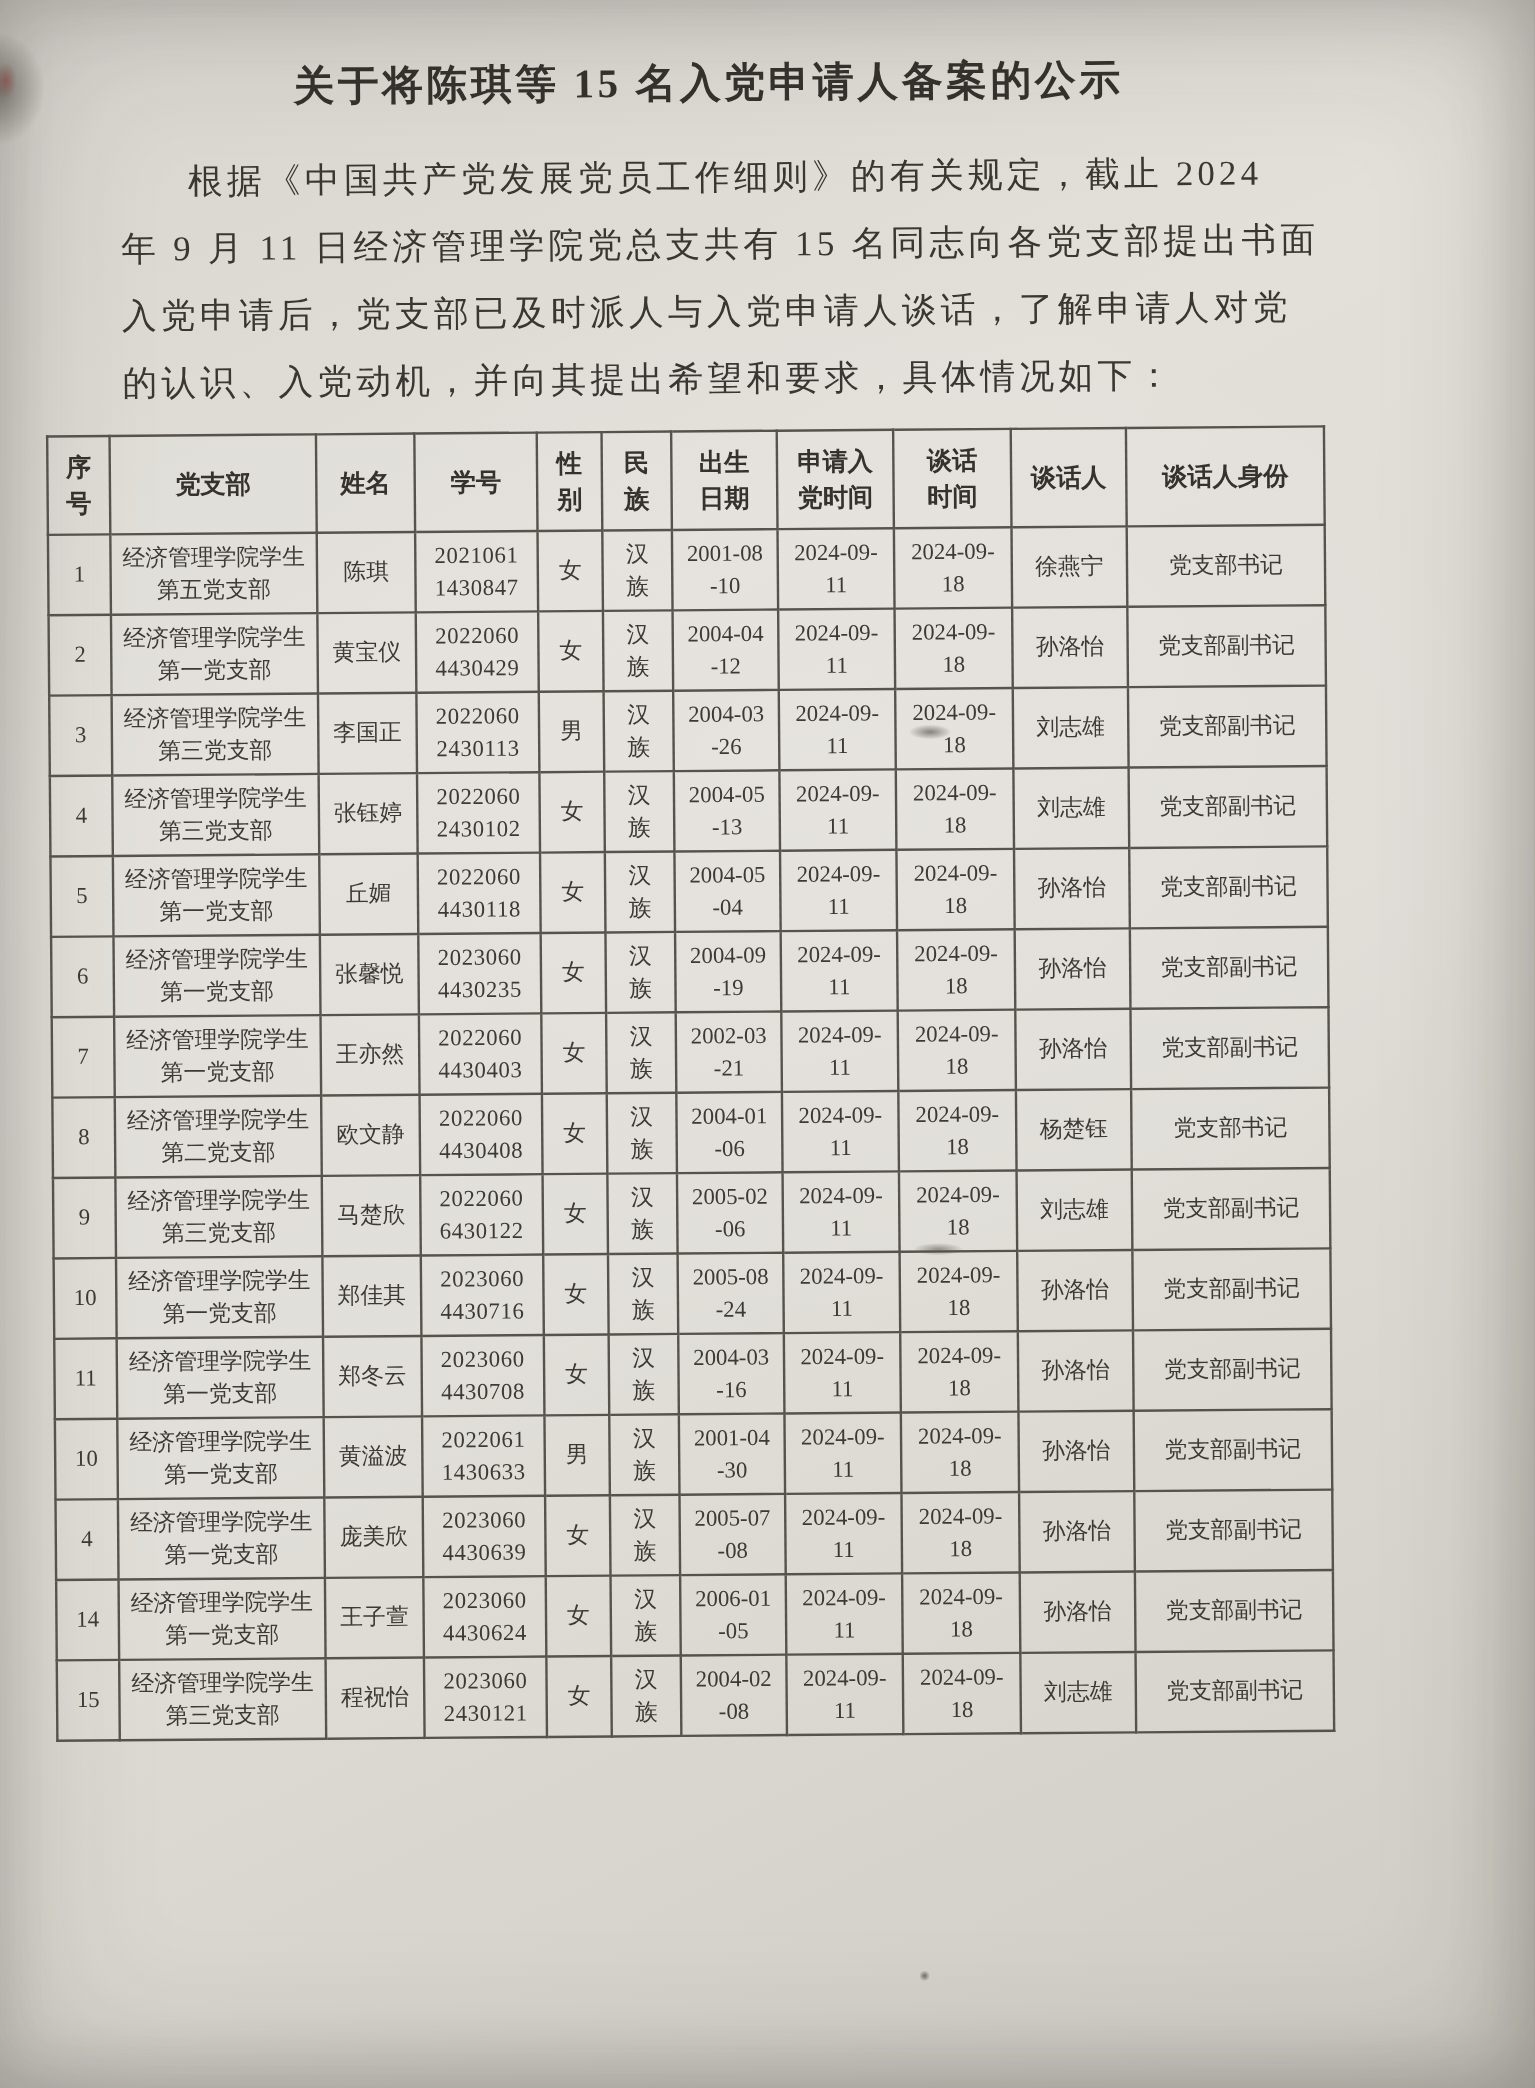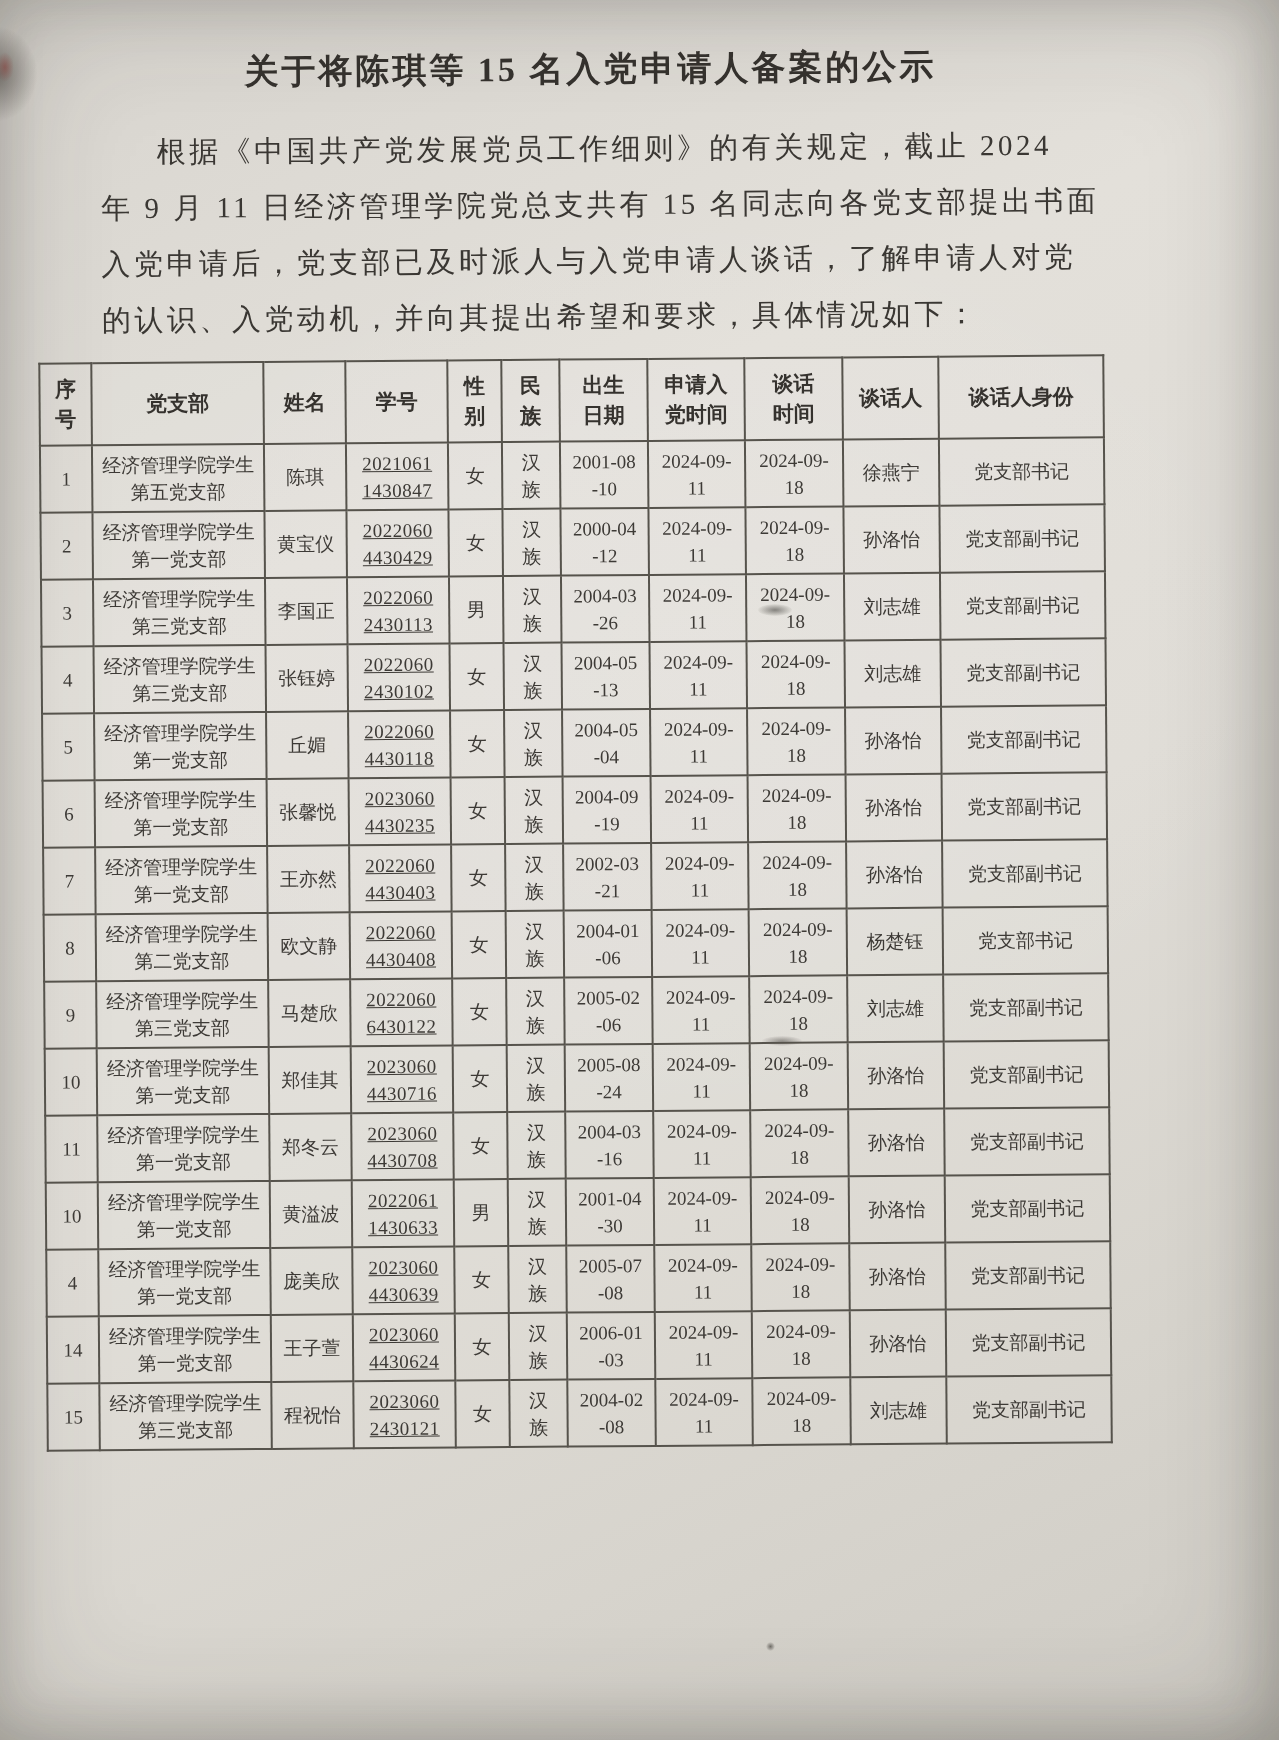--- a/index.html
+++ b/index.html
@@ -58,21 +58,21 @@
     line-height:30px;
     color:#35322e;
   }
   table.roster td{
     height:61px;
     font-size:19px;
     line-height:27px;
     color:#3d3a36;
   }
   td.c-no{font-size:18px;}
-  td.c-sid{font-size:18.5px;letter-spacing:0.5px;text-decoration:underline;}
+  td.c-sid{font-size:18.5px;letter-spacing:0.5px;}
   
   .artifact{position:absolute;pointer-events:none;}
   .smudge-corner{left:-14px;top:26px;width:52px;height:96px;
     background:radial-gradient(ellipse at 20% 50%, rgba(55,50,45,0.55), rgba(55,50,45,0) 70%);}
   .smudge-red{left:-4px;top:52px;width:18px;height:30px;border-radius:50%;
     background:radial-gradient(ellipse, rgba(140,50,45,0.45), rgba(140,50,45,0) 70%);}
   .ink-1{left:758px;top:604px;width:34px;height:12px;border-radius:50%;
     background:radial-gradient(ellipse, rgba(40,38,34,0.55), rgba(40,38,34,0) 75%);}
   .ink-2{left:762px;top:1036px;width:40px;height:10px;border-radius:50%;
     background:radial-gradient(ellipse, rgba(40,38,34,0.45), rgba(40,38,34,0) 75%);}
@@ -157,21 +157,21 @@
           <tr>
     <td class="c-no">2</td>
     <td>经济管理学院学生
 第一党支部</td>
     <td>黄宝仪</td>
     <td class="c-sid">2022060
 4430429</td>
     <td>女</td>
     <td>汉
 族</td>
-    <td>2000-04
+    <td>2004-04
 -12</td>
     <td>2024-09-
 11</td>
     <td>2024-09-
 18</td>
     <td>孙洛怡</td>
     <td>党支部副书记</td>
   </tr>
           <tr>
     <td class="c-no">3</td>
@@ -386,21 +386,21 @@
     <td class="c-no">14</td>
     <td>经济管理学院学生
 第一党支部</td>
     <td>王子萱</td>
     <td class="c-sid">2023060
 4430624</td>
     <td>女</td>
     <td>汉
 族</td>
     <td>2006-01
--03</td>
+-05</td>
     <td>2024-09-
 11</td>
     <td>2024-09-
 18</td>
     <td>孙洛怡</td>
     <td>党支部副书记</td>
   </tr>
           <tr>
     <td class="c-no">15</td>
     <td>经济管理学院学生

